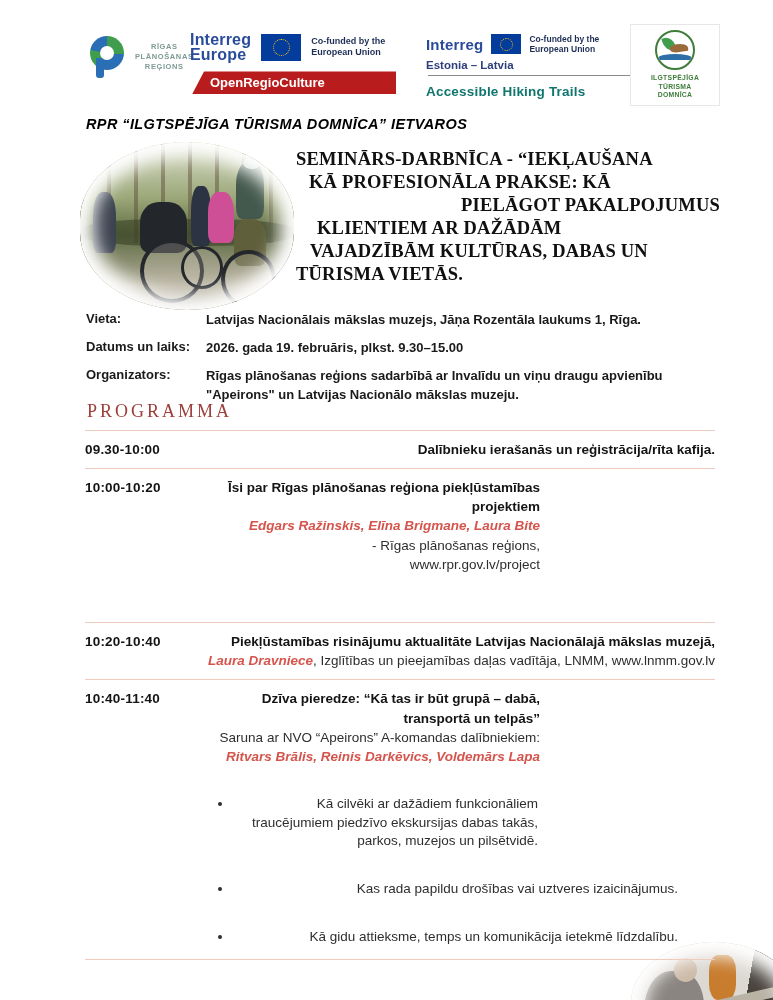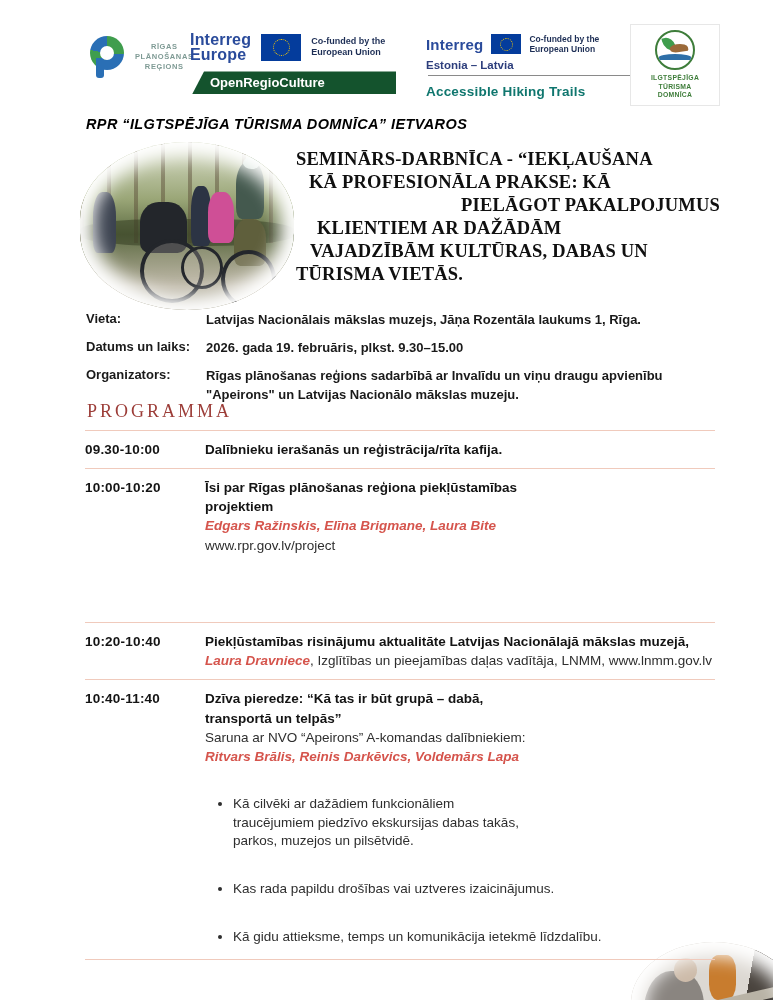--- a/index.html
+++ b/index.html
@@ -16,21 +16,21 @@
   .rpr-stem{position:absolute;left:8px;top:24px;width:8px;height:20px;background:#2a6fb5;border-radius:0 0 3px 3px;}
   .rpr-text{font-size:7.5px;line-height:1.3;color:#7e9a94;letter-spacing:.6px;font-weight:bold;}
 
   .logo-ie{position:absolute;left:102px;top:10px;width:300px;}
   .ie-top{display:flex;align-items:center;gap:10px;}
   .interreg-word{color:#2a4b9b;font-weight:bold;font-size:16px;line-height:.95;letter-spacing:.2px;}
   .eu-flag{width:40px;height:27px;background:#043c9c;flex:none;position:relative;}
   .eu-stars{position:absolute;left:50%;top:50%;width:15px;height:15px;margin:-8px 0 0 -8px;
             border:1.6px dotted #ffcc00;border-radius:50%;}
   .cofund{font-size:9px;font-weight:bold;color:#1d2e55;line-height:1.2;width:84px;}
-  .orc-banner{margin-top:9px;margin-left:2px;width:176px;background:#14532d;color:#fff;
+  .orc-banner{margin-top:9px;margin-left:2px;width:176px;background:#b91c1c;color:#fff;
               font-weight:bold;font-size:13px;padding:4px 10px 4px 18px;
               clip-path:polygon(12px 0,100% 0,100% 100%,0 100%);}
   .logo-el{position:absolute;left:338px;top:12px;width:210px;}
   .el-top{display:flex;align-items:center;gap:8px;}
   .interreg-word-sm{color:#2a4b9b;font-weight:bold;font-size:15px;letter-spacing:.2px;}
   .eu-flag-sm{width:30px;height:20px;background:#043c9c;flex:none;position:relative;}
   .eu-stars-sm{position:absolute;left:50%;top:50%;width:11px;height:11px;margin:-6px 0 0 -6px;
                border:1.4px dotted #ffcc00;border-radius:50%;}
   .cofund-sm{font-size:8.5px;font-weight:bold;color:#1d2e55;line-height:1.2;width:78px;}
   .estlat{margin-top:5px;font-size:11.5px;font-weight:bold;color:#2d3e7c;}
@@ -93,21 +93,21 @@
   .info-label{width:120px;flex:none;}
   .info-value{flex:1;line-height:1.4;}
 
   
   .program{position:absolute;top:401px;left:85px;width:630px;}
   .program-heading{font-family:"Liberation Serif",serif;font-size:18px;color:#9c3d38;
                    letter-spacing:3px;margin:0 0 8px 2px;font-weight:normal;}
   .prow{display:flex;position:relative;padding:9px 0;border-top:1.5px solid #f0cabc;font-size:13.5px;line-height:1.42;}
   .prow-last{border-bottom:1.5px solid #f0cabc;padding-bottom:10px;}
   .time{width:120px;flex:none;font-weight:bold;color:#141414;letter-spacing:.2px;}
-  .pcontent{flex:1;}
+  .pcontent{flex:1;text-align:right;}
   .narrow{max-width:335px;}
   .b{font-weight:bold;color:#141414;}
   .speaker{color:#d5544c;font-weight:bold;font-style:italic;}
   .row2{min-height:135px;}
   .bullets{margin:13px 0 0 12px;padding-left:16px;max-width:445px;line-height:1.38;}
   .bullets li{margin-bottom:3px;margin-top:29px;}
   .bullets li:first-child{max-width:305px;}
 </style>
 </head>
 <body>
@@ -217,20 +217,21 @@
     <div class="prow">
       <div class="time">09.30-10:00</div>
       <div class="pcontent b">Dalībnieku ierašanās un reģistrācija/rīta kafija.</div>
     </div>
 
     <div class="prow row2">
       <div class="time">10:00-10:20</div>
       <div class="pcontent narrow">
         <div class="b">Īsi par Rīgas plānošanas reģiona piekļūstamības projektiem</div>
         <div class="speaker">Edgars Ražinskis, Elīna Brigmane, Laura Bite</div>
+        <div>- Rīgas plānošanas reģions,</div>
         <div>www.rpr.gov.lv/project</div>
       </div>
       <div class="photo ph-museum">
         <div class="m-person"></div>
         <div class="m-head"></div>
         <div class="m-orange"></div>
         <div class="case-top"></div>
         <div class="case-body"></div>
       </div>
     </div>

